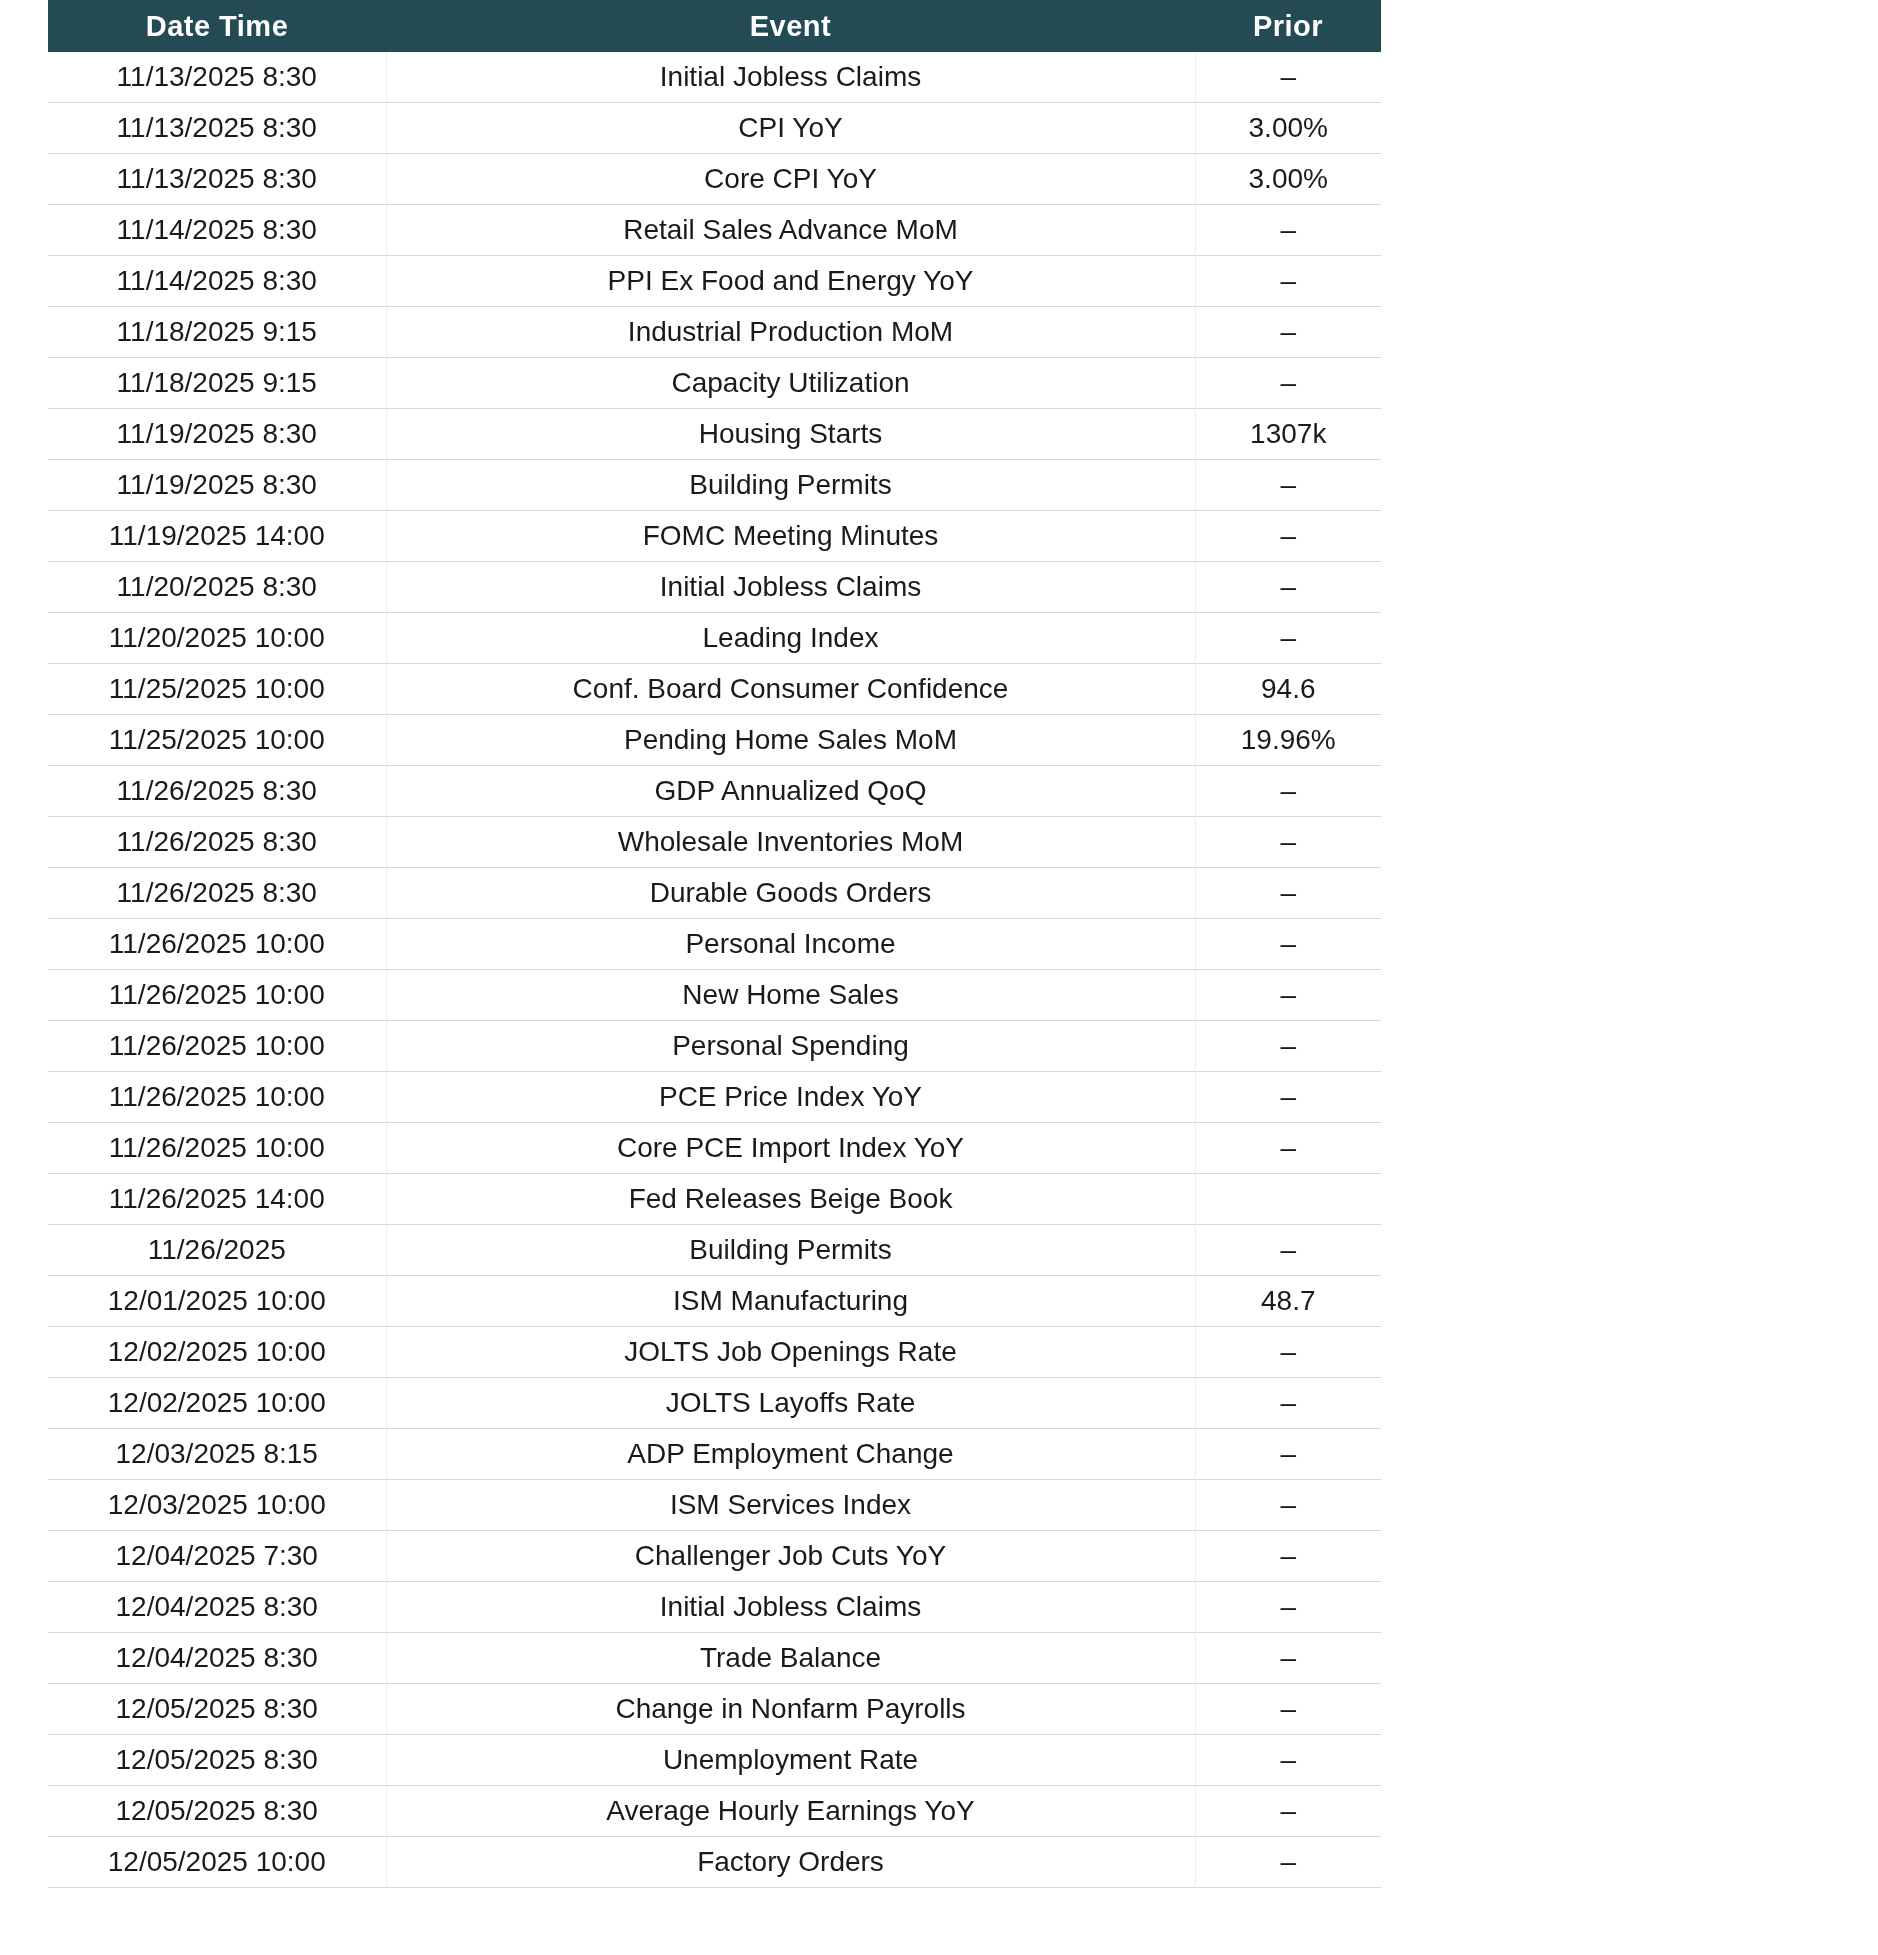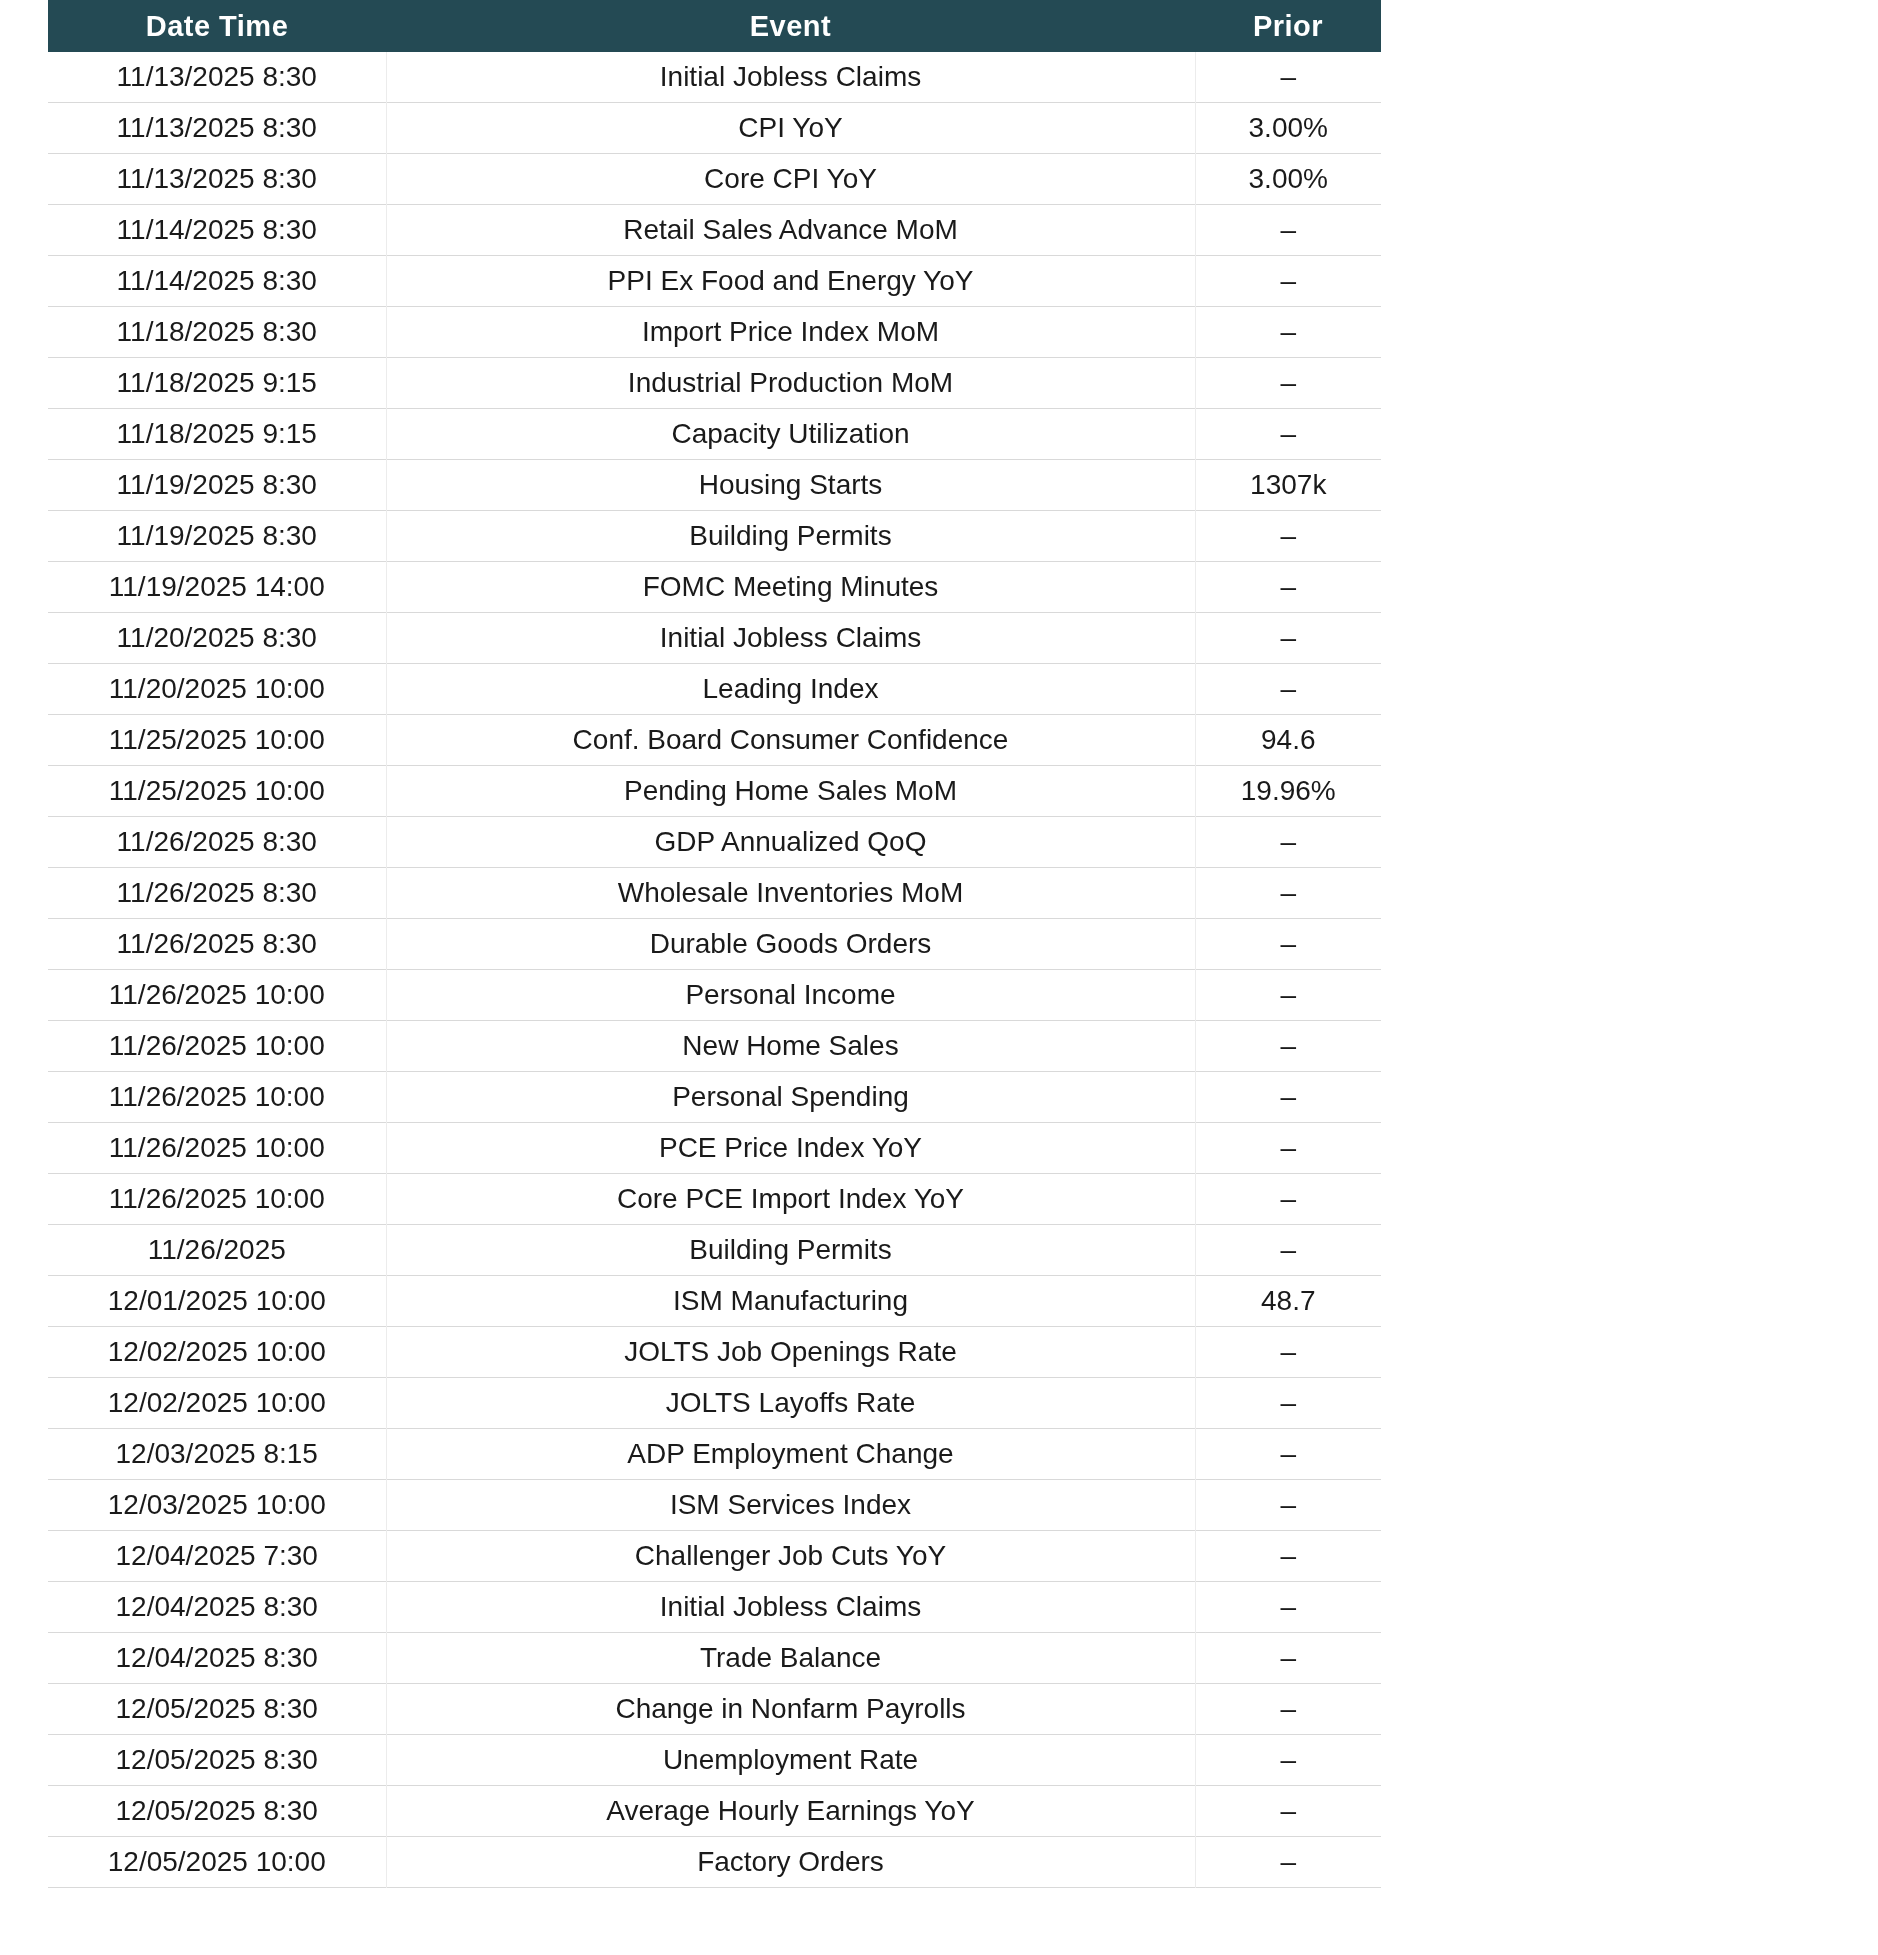--- a/index.html
+++ b/index.html
@@ -90,25 +90,20 @@
           <td>11/14/2025 8:30</td>
           <td>Retail Sales Advance MoM</td>
           <td>–</td>
         </tr>
         <tr>
           <td>11/14/2025 8:30</td>
           <td>PPI Ex Food and Energy YoY</td>
           <td>–</td>
         </tr>
         <tr>
-          <td>11/18/2025 8:30</td>
-          <td>Import Price Index MoM</td>
-          <td>–</td>
-        </tr>
-        <tr>
           <td>11/18/2025 9:15</td>
           <td>Industrial Production MoM</td>
           <td>–</td>
         </tr>
         <tr>
           <td>11/18/2025 9:15</td>
           <td>Capacity Utilization</td>
           <td>–</td>
         </tr>
         <tr>
@@ -178,20 +173,25 @@
         </tr>
         <tr>
           <td>11/26/2025 10:00</td>
           <td>PCE Price Index YoY</td>
           <td>–</td>
         </tr>
         <tr>
           <td>11/26/2025 10:00</td>
           <td>Core PCE Import Index YoY</td>
           <td>–</td>
+        </tr>
+        <tr>
+          <td>11/26/2025 14:00</td>
+          <td>Fed Releases Beige Book</td>
+          <td></td>
         </tr>
         <tr>
           <td>11/26/2025</td>
           <td>Building Permits</td>
           <td>–</td>
         </tr>
         <tr>
           <td>12/01/2025 10:00</td>
           <td>ISM Manufacturing</td>
           <td>48.7</td>

